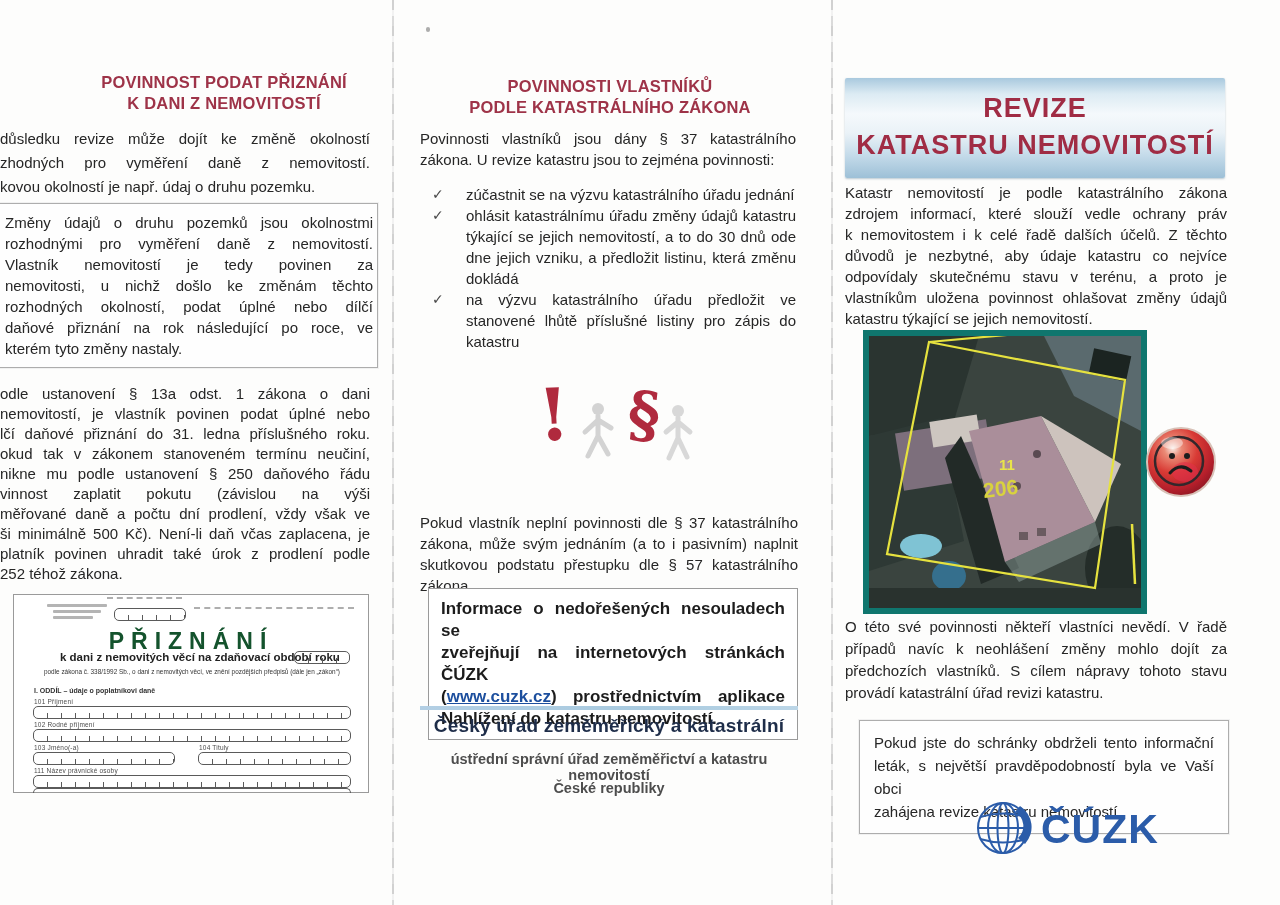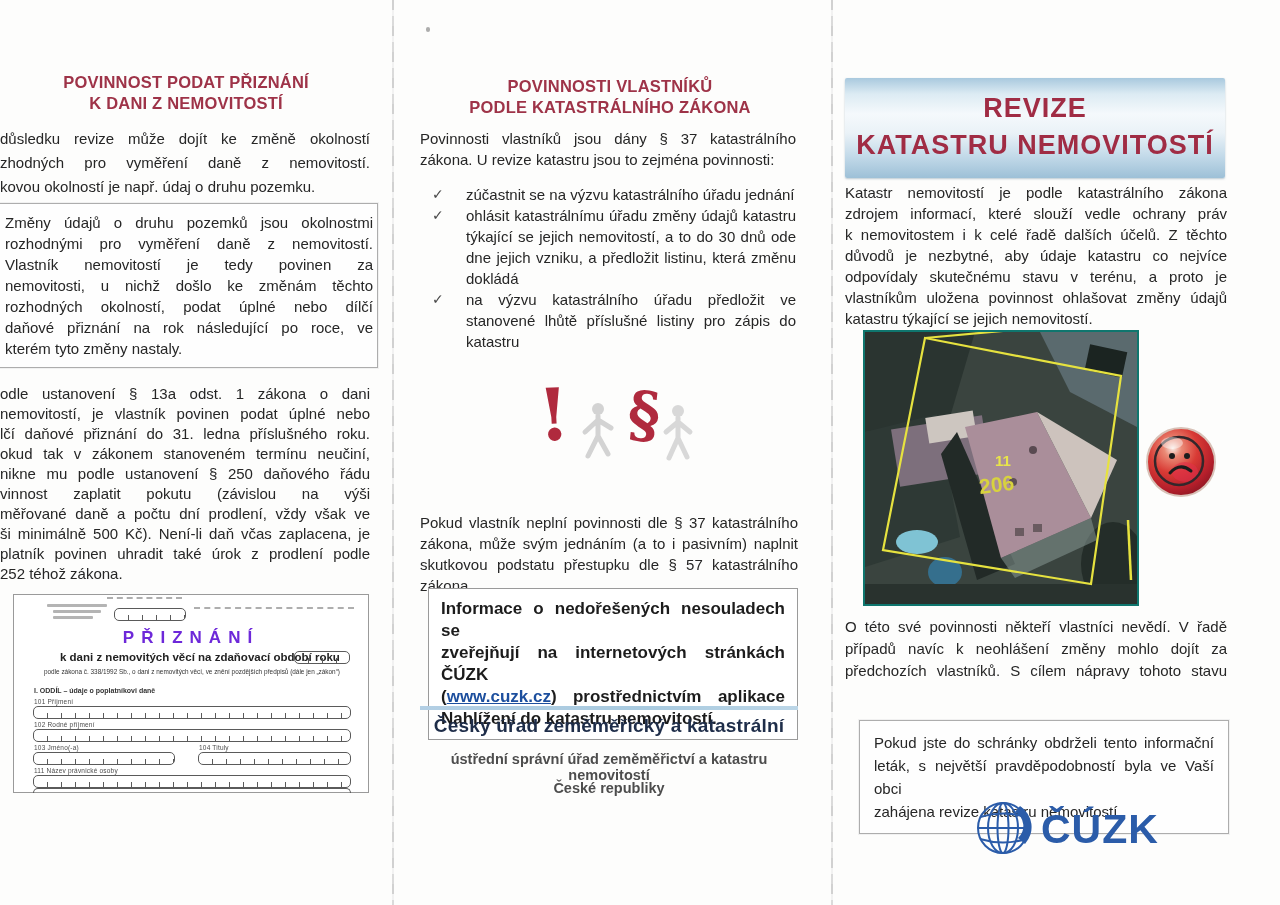--- a/index.html
+++ b/index.html
@@ -38,39 +38,39 @@
   
   .glyph{position:absolute;color:#b02a3e;font-family:"DejaVu Serif","Liberation Serif",serif;font-weight:bold;}
   
   .form{position:absolute;border:1px solid #9a9a9a;background:#fff;}
   .comb{border:1px solid #5a5a5a;border-radius:5px;height:11px;
         background:repeating-linear-gradient(90deg,transparent 0 13px,#5a5a5a 13px 14px);
         background-size:14px 5px;background-position:0 bottom;background-repeat:repeat-x;}
   .flabel{font-size:6.5px;color:#4c4c4c;filter:blur(.3px);letter-spacing:.2px;}
   .stampline{height:3px;background:#8d8d8d;opacity:.65;border-radius:1px;filter:blur(.3px);}
   .dashes{border-top:2px dashed #7a7a7a;opacity:.6;}
-  .formtitle{font-weight:bold;font-size:17px;letter-spacing:7px;color:#6d28d9;text-align:center;}
+  .formtitle{font-weight:bold;font-size:23px;letter-spacing:7px;color:#14532d;text-align:center;}
   .formsub{font-weight:bold;font-size:11.5px;color:#222;}
   .formlegal{font-size:6.4px;color:#333;filter:blur(.2px);}
   .formsection{font-size:7px;font-weight:bold;color:#333;filter:blur(.2px);}
   
   .logo{position:absolute;display:flex;align-items:center;}
   .logotext{font-weight:bold;font-size:41px;color:#2b5ca9;letter-spacing:1px;line-height:44px;}
 </style>
 </head>
 <body>
 
 <div class="page">
 
   <div class="fold" style="left:392px;"></div>
   <div class="fold" style="left:831px;"></div>
   <div class="speck" style="left:426px;top:27px;"></div>
 
   <div class="abs" style="left:0;top:0;width:372px;">
-    <div class="head abs" style="left:0;top:72px;width:372px;">
+    <div class="head abs" style="left:0;top:72px;width:372px;padding-left:38px;">
       <div>POVINNOST PODAT PŘIZNÁNÍ</div>
       <div>K DANI Z NEMOVITOSTÍ</div>
     </div>
 
     <div class="lines abs" style="left:0;top:127px;width:370px;line-height:24px;">
         <div class="ln j">důsledku revize může dojít ke změně okolností</div>
         <div class="ln j">zhodných pro vyměření daně z nemovitostí.</div>
         <div class="ln">kovou okolností je např. údaj o druhu pozemku.</div>
       </div>
 
@@ -217,21 +217,21 @@
     <div class="lines abs" style="left:0;top:182px;width:382px;">
         <div class="ln j">Katastr nemovitostí je podle katastrálního zákona</div>
         <div class="ln j">zdrojem informací, které slouží vedle ochrany práv</div>
         <div class="ln j">k nemovitostem i k celé řadě dalších účelů. Z těchto</div>
         <div class="ln j">důvodů je nezbytné, aby údaje katastru co nejvíce</div>
         <div class="ln j">odpovídaly skutečnému stavu v terénu, a proto je</div>
         <div class="ln j">vlastníkům uložena povinnost ohlašovat změny údajů</div>
         <div class="ln">katastru týkající se jejich nemovitostí.</div>
       </div>
 
-    <div class="abs" style="left:18px;top:330px;width:272px;height:272px;border:2px solid #0f766e;background:#e5e5e5;">
+    <div class="abs" style="left:18px;top:330px;width:272px;height:272px;border:6px solid #0f766e;background:#e5e5e5;">
       <svg width="272" height="272" viewBox="0 0 272 272">
         <rect width="272" height="272" fill="#3a443f"></rect>
         <polygon points="0,0 110,0 85,85 0,100" fill="#2a3430"></polygon>
         <polygon points="175,0 272,0 272,95 205,60" fill="#5a6a6e"></polygon>
         <rect x="222" y="16" width="38" height="26" fill="#1b2421" transform="rotate(12 241 29)"></rect>
         <polygon points="0,100 72,82 95,205 0,235" fill="#2e3935"></polygon>
         <rect x="30" y="90" width="92" height="58" fill="#7d6f7c" transform="rotate(-9 76 119)"></rect>
         <rect x="62" y="82" width="48" height="26" fill="#cdc6c0" transform="rotate(-9 86 95)"></rect>
         <ellipse cx="52" cy="210" rx="21" ry="12" fill="#7fc3d4"></ellipse>
         <ellipse cx="80" cy="240" rx="17" ry="15" fill="#356f8d"></ellipse>
@@ -269,20 +269,21 @@
       <circle cx="29" cy="32" r="3" fill="#1d1d1d"></circle>
       <circle cx="44" cy="32" r="3" fill="#1d1d1d"></circle>
       <path d="M27 49 q 10 -11 21 -2" stroke="#1d1d1d" stroke-width="3" fill="none" stroke-linecap="round"></path>
       <ellipse cx="29" cy="19" rx="11" ry="6" fill="#ffffff" opacity="0.45"></ellipse>
     </svg>
 
     <div class="lines abs" style="left:0;top:616px;width:382px;line-height:22px;">
         <div class="ln j">O této své povinnosti někteří vlastníci nevědí. V řadě</div>
         <div class="ln j">případů navíc k neohlášení změny mohlo dojít za</div>
         <div class="ln j">předchozích vlastníků. S cílem nápravy tohoto stavu</div>
+        <div class="ln">provádí katastrální úřad revizi katastru.</div>
       </div>
 
     <div class="boxed abs" style="left:14px;top:720px;width:340px;padding:10px 14px;">
       <div class="lines" style="line-height:23px;">
           <div class="ln j">Pokud jste do schránky obdrželi tento informační</div>
           <div class="ln j">leták, s největší pravděpodobností byla ve Vaší obci</div>
           <div class="ln">zahájena revize katastru nemovitostí.</div>
         </div>
     </div>
 

